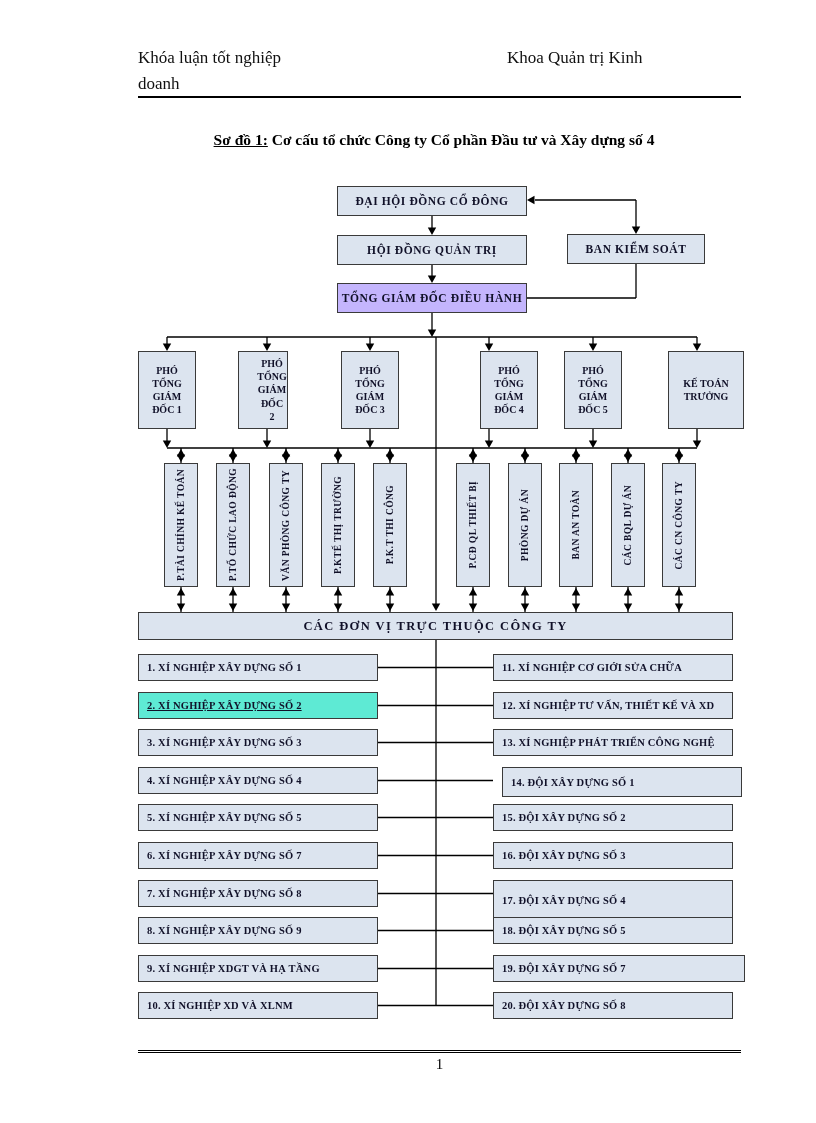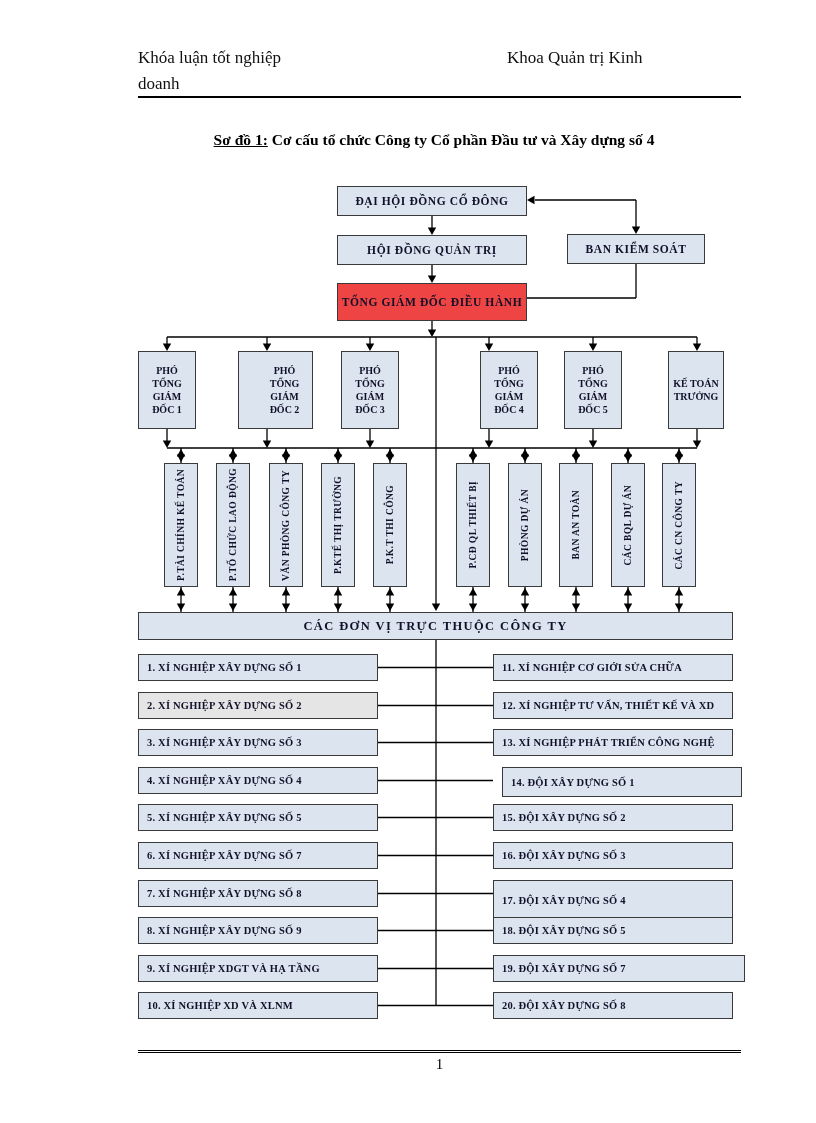--- a/index.html
+++ b/index.html
@@ -164,29 +164,29 @@
       <polygon points="623.8,595.5 632.2,595.5 628,588" fill="#000000"></polygon>
       <polygon points="623.8,603.5 632.2,603.5 628,611" fill="#000000"></polygon>
       <polygon points="674.8,595.5 683.2,595.5 679,588" fill="#000000"></polygon>
       <polygon points="674.8,603.5 683.2,603.5 679,611" fill="#000000"></polygon>
       <polygon points="431.8,603.5 440.2,603.5 436,611" fill="#000000"></polygon>
     </svg>
 
   <div class="obox" style="left: 337px; top: 186px; width: 190px; height: 30px; background: rgb(220, 228, 239); border-color: rgb(58, 58, 58);">ĐẠI HỘI ĐỒNG CỔ ĐÔNG</div>
   <div class="obox" style="left: 567px; top: 234px; width: 138px; height: 30px; background: rgb(220, 228, 239); border-color: rgb(58, 58, 58);">BAN KIỂM SOÁT</div>
   <div class="obox" style="left: 337px; top: 235px; width: 190px; height: 30px; background: rgb(220, 228, 239); border-color: rgb(58, 58, 58);">HỘI ĐỒNG QUẢN TRỊ</div>
-  <div class="obox" style="left: 337px; top: 283px; width: 190px; height: 38px; background: #ef4444; border-color: rgb(58, 58, 58);">TỔNG GIÁM ĐỐC ĐIỀU HÀNH</div>
+  <div class="obox" style="left: 337px; top: 283px; width: 190px; height: 30px; background: #c4b5fd; border-color: rgb(58, 58, 58);">TỔNG GIÁM ĐỐC ĐIỀU HÀNH</div>
 
   <div id="deputies">
       <div class="vbox" style="left: 138px; top: 351px; width: 58px; height: 78px; background: rgb(220, 228, 239); border-color: rgb(58, 58, 58);">PHÓ TỔNG GIÁM ĐỐC 1</div>
-      <div class="vbox" style="left: 238px; top: 351px; width: 75px; height: 78px; background: rgb(220, 228, 239); border-color: rgb(58, 58, 58); padding-left: 20px;">PHÓ TỔNG GIÁM ĐỐC 2</div>
+      <div class="vbox" style="left: 238px; top: 351px; width: 50px; height: 78px; background: rgb(220, 228, 239); border-color: rgb(58, 58, 58); padding-left: 20px;">PHÓ TỔNG GIÁM ĐỐC 2</div>
       <div class="vbox" style="left: 341px; top: 351px; width: 58px; height: 78px; background: rgb(220, 228, 239); border-color: rgb(58, 58, 58);">PHÓ TỔNG GIÁM ĐỐC 3</div>
       <div class="vbox" style="left: 460px; top: 351px; width: 58px; height: 78px; background: rgb(220, 228, 239); border-color: rgb(58, 58, 58); margin-left: 20px;">PHÓ TỔNG GIÁM ĐỐC 4</div>
       <div class="vbox" style="left: 564px; top: 351px; width: 58px; height: 78px; background: rgb(220, 228, 239); border-color: rgb(58, 58, 58);">PHÓ TỔNG GIÁM ĐỐC 5</div>
-      <div class="vbox" style="left: 668px; top: 351px; width: 56px; height: 78px; background: rgb(220, 228, 239); border-color: rgb(58, 58, 58);">KẾ TOÁN TRƯỞNG</div>
+      <div class="vbox" style="left: 668px; top: 351px; width: 76px; height: 78px; background: rgb(220, 228, 239); border-color: rgb(58, 58, 58);">KẾ TOÁN TRƯỞNG</div>
     </div>
   <div id="departments">
       <div class="dept" style="left: 164px; top: 463px; width: 34px; height: 124px; background: rgb(220, 228, 239); border-color: rgb(58, 58, 58);">
         <span>P.TÀI CHÍNH KẾ TOÁN</span>
       </div>
       <div class="dept" style="left: 216px; top: 463px; width: 34px; height: 124px; background: rgb(220, 228, 239); border-color: rgb(58, 58, 58);">
         <span>P.TỔ CHỨC LAO ĐỘNG</span>
       </div>
       <div class="dept" style="left: 269px; top: 463px; width: 34px; height: 124px; background: rgb(220, 228, 239); border-color: rgb(58, 58, 58);">
         <span>VĂN PHÒNG CÔNG TY</span>
@@ -211,21 +211,21 @@
       </div>
       <div class="dept" style="left: 662px; top: 463px; width: 34px; height: 124px; background: rgb(220, 228, 239); border-color: rgb(58, 58, 58);">
         <span>CÁC CN CÔNG TY</span>
       </div>
     </div>
 
   <div class="bar" style="left: 138px; top: 612px; width: 595px; height: 28px; background: rgb(220, 228, 239); border-color: rgb(58, 58, 58);">CÁC ĐƠN VỊ TRỰC THUỘC CÔNG TY</div>
 
   <div id="units-left">
       <div class="unit" style="left: 138px; top: 654px; width: 240px; height: 27px; background: rgb(220, 228, 239); border-color: rgb(58, 58, 58);">1. XÍ NGHIỆP XÂY DỰNG SỐ 1</div>
-      <div class="unit" style="left: 138px; top: 692px; width: 240px; height: 27px; background: #e5e5e5; border-color: rgb(58, 58, 58);">2. XÍ NGHIỆP XÂY DỰNG SỐ 2</div>
+      <div class="unit" style="left: 138px; top: 692px; width: 240px; height: 27px; background: #5eead4; border-color: rgb(58, 58, 58); text-decoration: underline;">2. XÍ NGHIỆP XÂY DỰNG SỐ 2</div>
       <div class="unit" style="left: 138px; top: 729px; width: 240px; height: 27px; background: rgb(220, 228, 239); border-color: rgb(58, 58, 58);">3. XÍ NGHIỆP XÂY DỰNG SỐ 3</div>
       <div class="unit" style="left: 138px; top: 767px; width: 240px; height: 27px; background: rgb(220, 228, 239); border-color: rgb(58, 58, 58);">4. XÍ NGHIỆP XÂY DỰNG SỐ 4</div>
       <div class="unit" style="left: 138px; top: 804px; width: 240px; height: 27px; background: rgb(220, 228, 239); border-color: rgb(58, 58, 58);">5. XÍ NGHIỆP XÂY DỰNG SỐ 5</div>
       <div class="unit" style="left: 138px; top: 842px; width: 240px; height: 27px; background: rgb(220, 228, 239); border-color: rgb(58, 58, 58);">6. XÍ NGHIỆP XÂY DỰNG SỐ 7</div>
       <div class="unit" style="left: 138px; top: 880px; width: 240px; height: 27px; background: rgb(220, 228, 239); border-color: rgb(58, 58, 58);">7. XÍ NGHIỆP XÂY DỰNG SỐ 8</div>
       <div class="unit" style="left: 138px; top: 917px; width: 240px; height: 27px; background: rgb(220, 228, 239); border-color: rgb(58, 58, 58);">8. XÍ NGHIỆP XÂY DỰNG SỐ 9</div>
       <div class="unit" style="left: 138px; top: 955px; width: 240px; height: 27px; background: rgb(220, 228, 239); border-color: rgb(58, 58, 58);">9. XÍ NGHIỆP XDGT VÀ HẠ TẦNG</div>
       <div class="unit" style="left: 138px; top: 992px; width: 240px; height: 27px; background: rgb(220, 228, 239); border-color: rgb(58, 58, 58);">10. XÍ NGHIỆP XD VÀ XLNM</div>
     </div>
   <div id="units-right">

